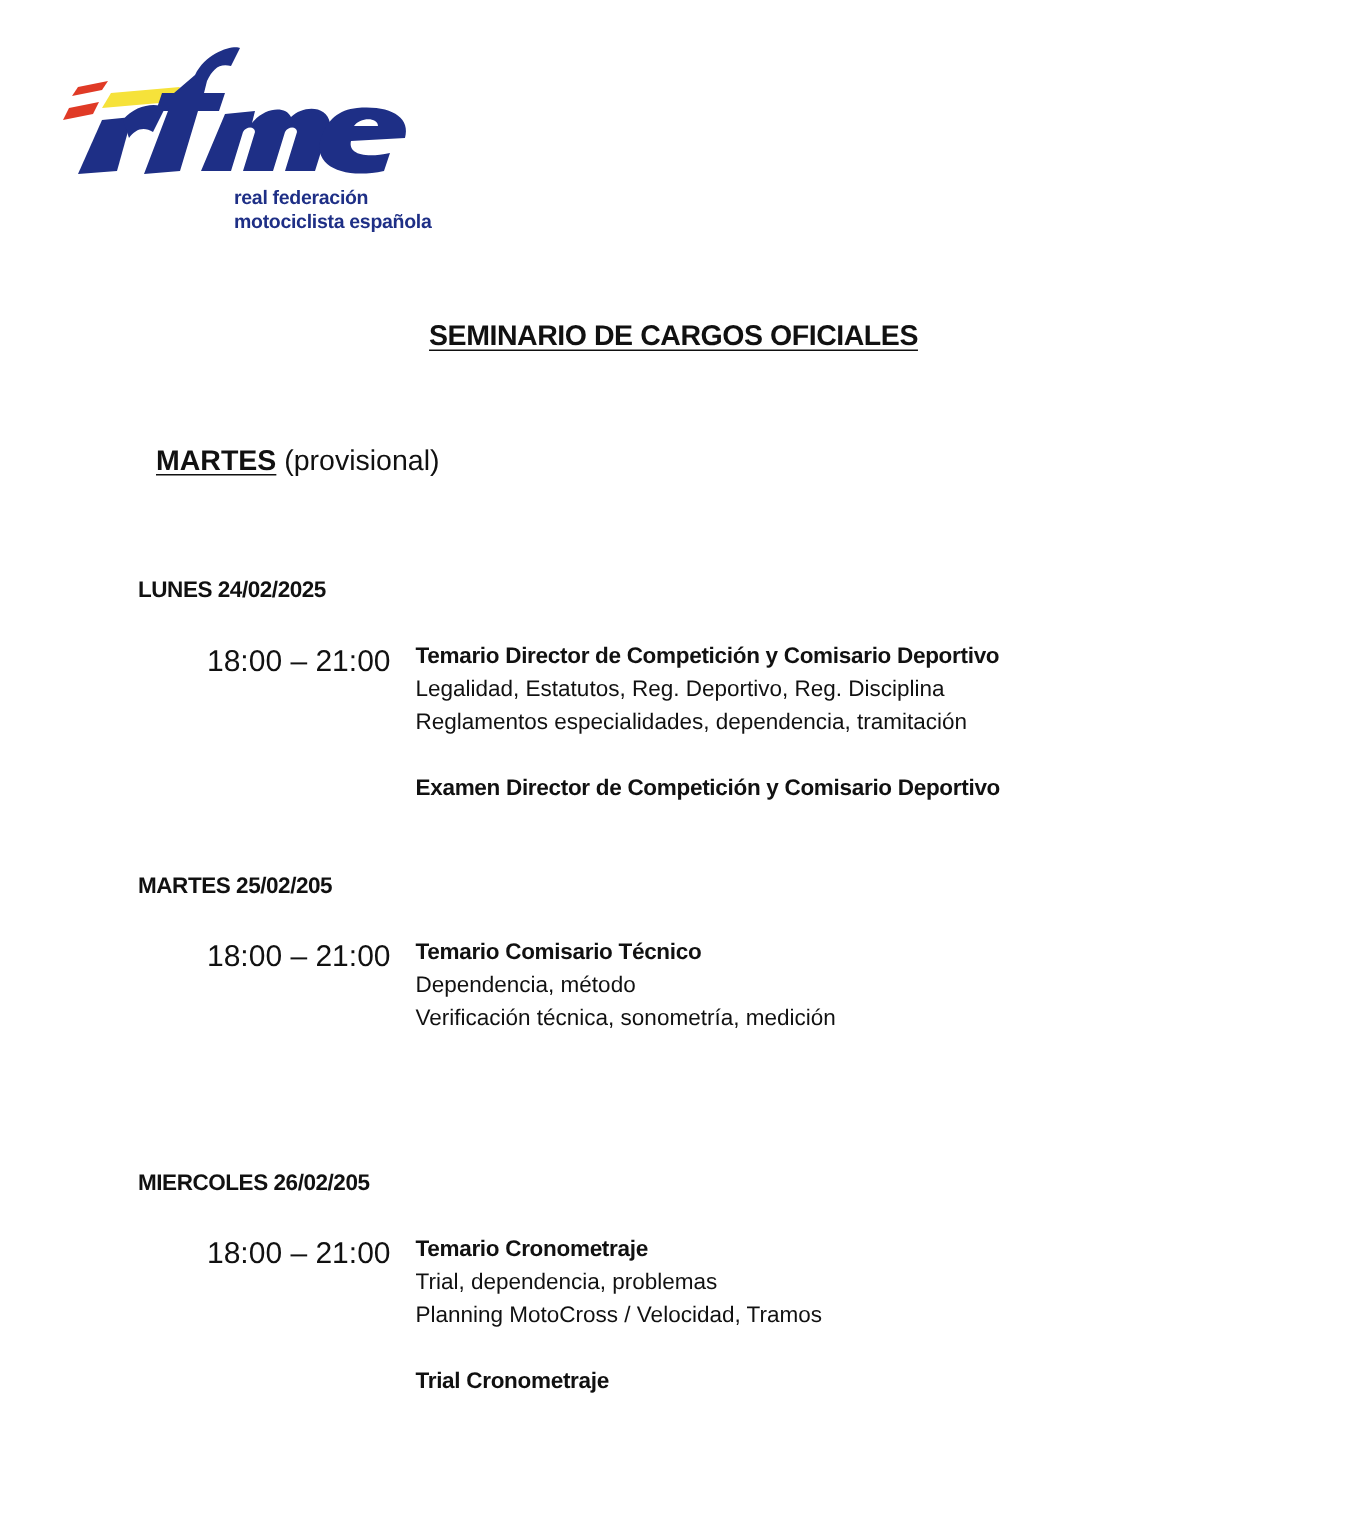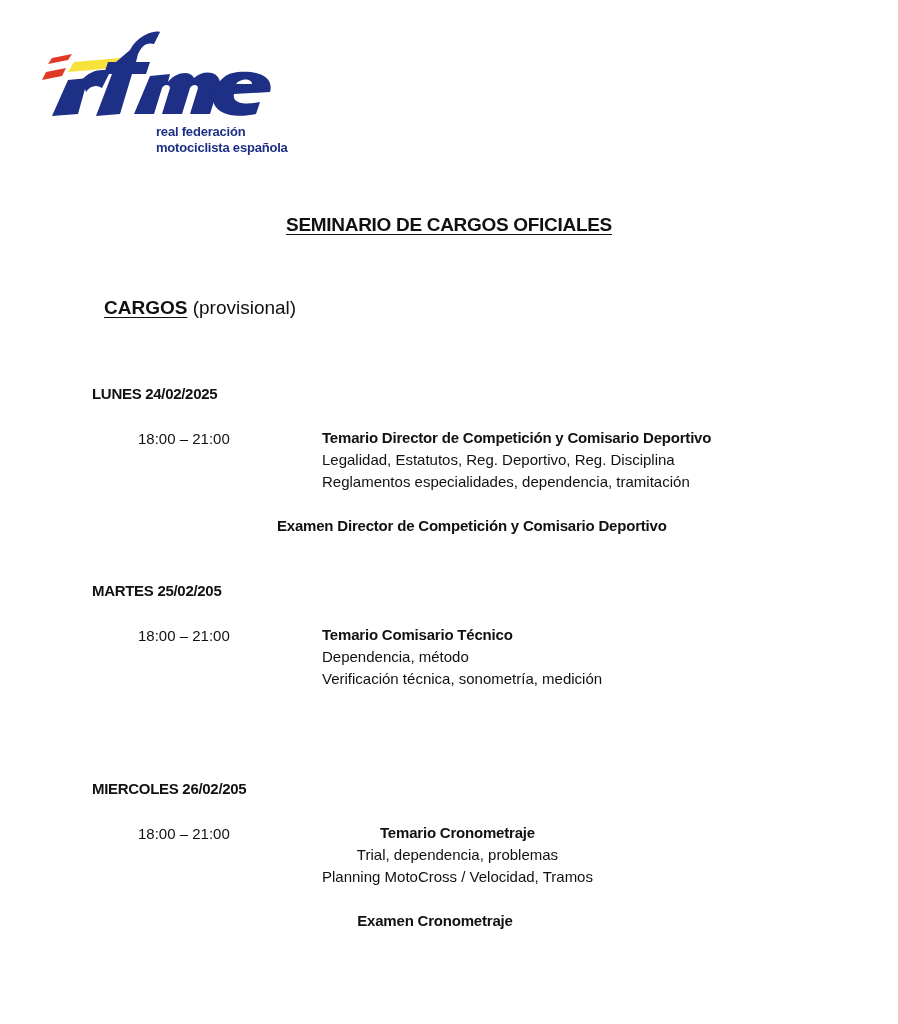--- a/index.html
+++ b/index.html
@@ -60,30 +60,30 @@
     .day {
       position: absolute;
       left: 92px;
       font-weight: bold;
       font-size: 15px;
       letter-spacing: -0.3px;
     }
     .time {
       position: absolute;
       left: 138px;
-      font-size: 15px;
+      font-size: 20px;
     }
     .block {
       position: absolute;
       left: 277px;
       font-size: 15px;
       line-height: 22px;
     }
     .block .t-bold { font-weight: bold; letter-spacing: -0.2px; }
-    .block .t-line { display: block; margin-left: 45px; }
+    .block .t-line { display: block; }
     .block .exam {
       display: block;
       margin-top: 22px;
       font-weight: bold;
       letter-spacing: -0.2px;
     }
   </style>
 </head>
 <body>
 
@@ -105,21 +105,21 @@
   </svg>
   <div class="logo-sub">
     <div>real federación</div>
     <div>motociclista española</div>
   </div>
 </div>
 
 <div class="doc-title">SEMINARIO DE CARGOS OFICIALES</div>
 
 <div class="horario">
-  <span class="h-bold">CARGOS</span><span> (provisional)</span>
+  <span class="h-bold">MARTES</span><span> (provisional)</span>
 </div>
 
 <div class="day" style="top:385px;">LUNES 24/02/2025</div>
 <div class="time" style="top:430px;">18:00 – 21:00</div>
 <div class="block" style="top:427px;">
   <span class="t-line t-bold">Temario Director de Competición y Comisario Deportivo</span>
   <span class="t-line">Legalidad, Estatutos, Reg. Deportivo, Reg. Disciplina</span>
   <span class="t-line">Reglamentos especialidades, dependencia, tramitación</span>
   <span class="exam">Examen Director de Competición y Comisario Deportivo</span>
 </div>
@@ -127,18 +127,18 @@
 <div class="day" style="top:582px;">MARTES 25/02/205</div>
 <div class="time" style="top:627px;">18:00 – 21:00</div>
 <div class="block" style="top:624px;">
   <span class="t-line t-bold">Temario Comisario Técnico</span>
   <span class="t-line">Dependencia, método</span>
   <span class="t-line">Verificación técnica, sonometría, medición</span>
 </div>
 
 <div class="day" style="top:780px;">MIERCOLES 26/02/205</div>
 <div class="time" style="top:825px;">18:00 – 21:00</div>
-<div class="block" style="top:822px;text-align:center;">
+<div class="block" style="top:822px;">
   <span class="t-line t-bold">Temario Cronometraje</span>
   <span class="t-line">Trial, dependencia, problemas</span>
   <span class="t-line">Planning MotoCross / Velocidad, Tramos</span>
-  <span class="exam">Examen Cronometraje</span>
+  <span class="exam">Trial Cronometraje</span>
 </div>
 
 </body></html>

